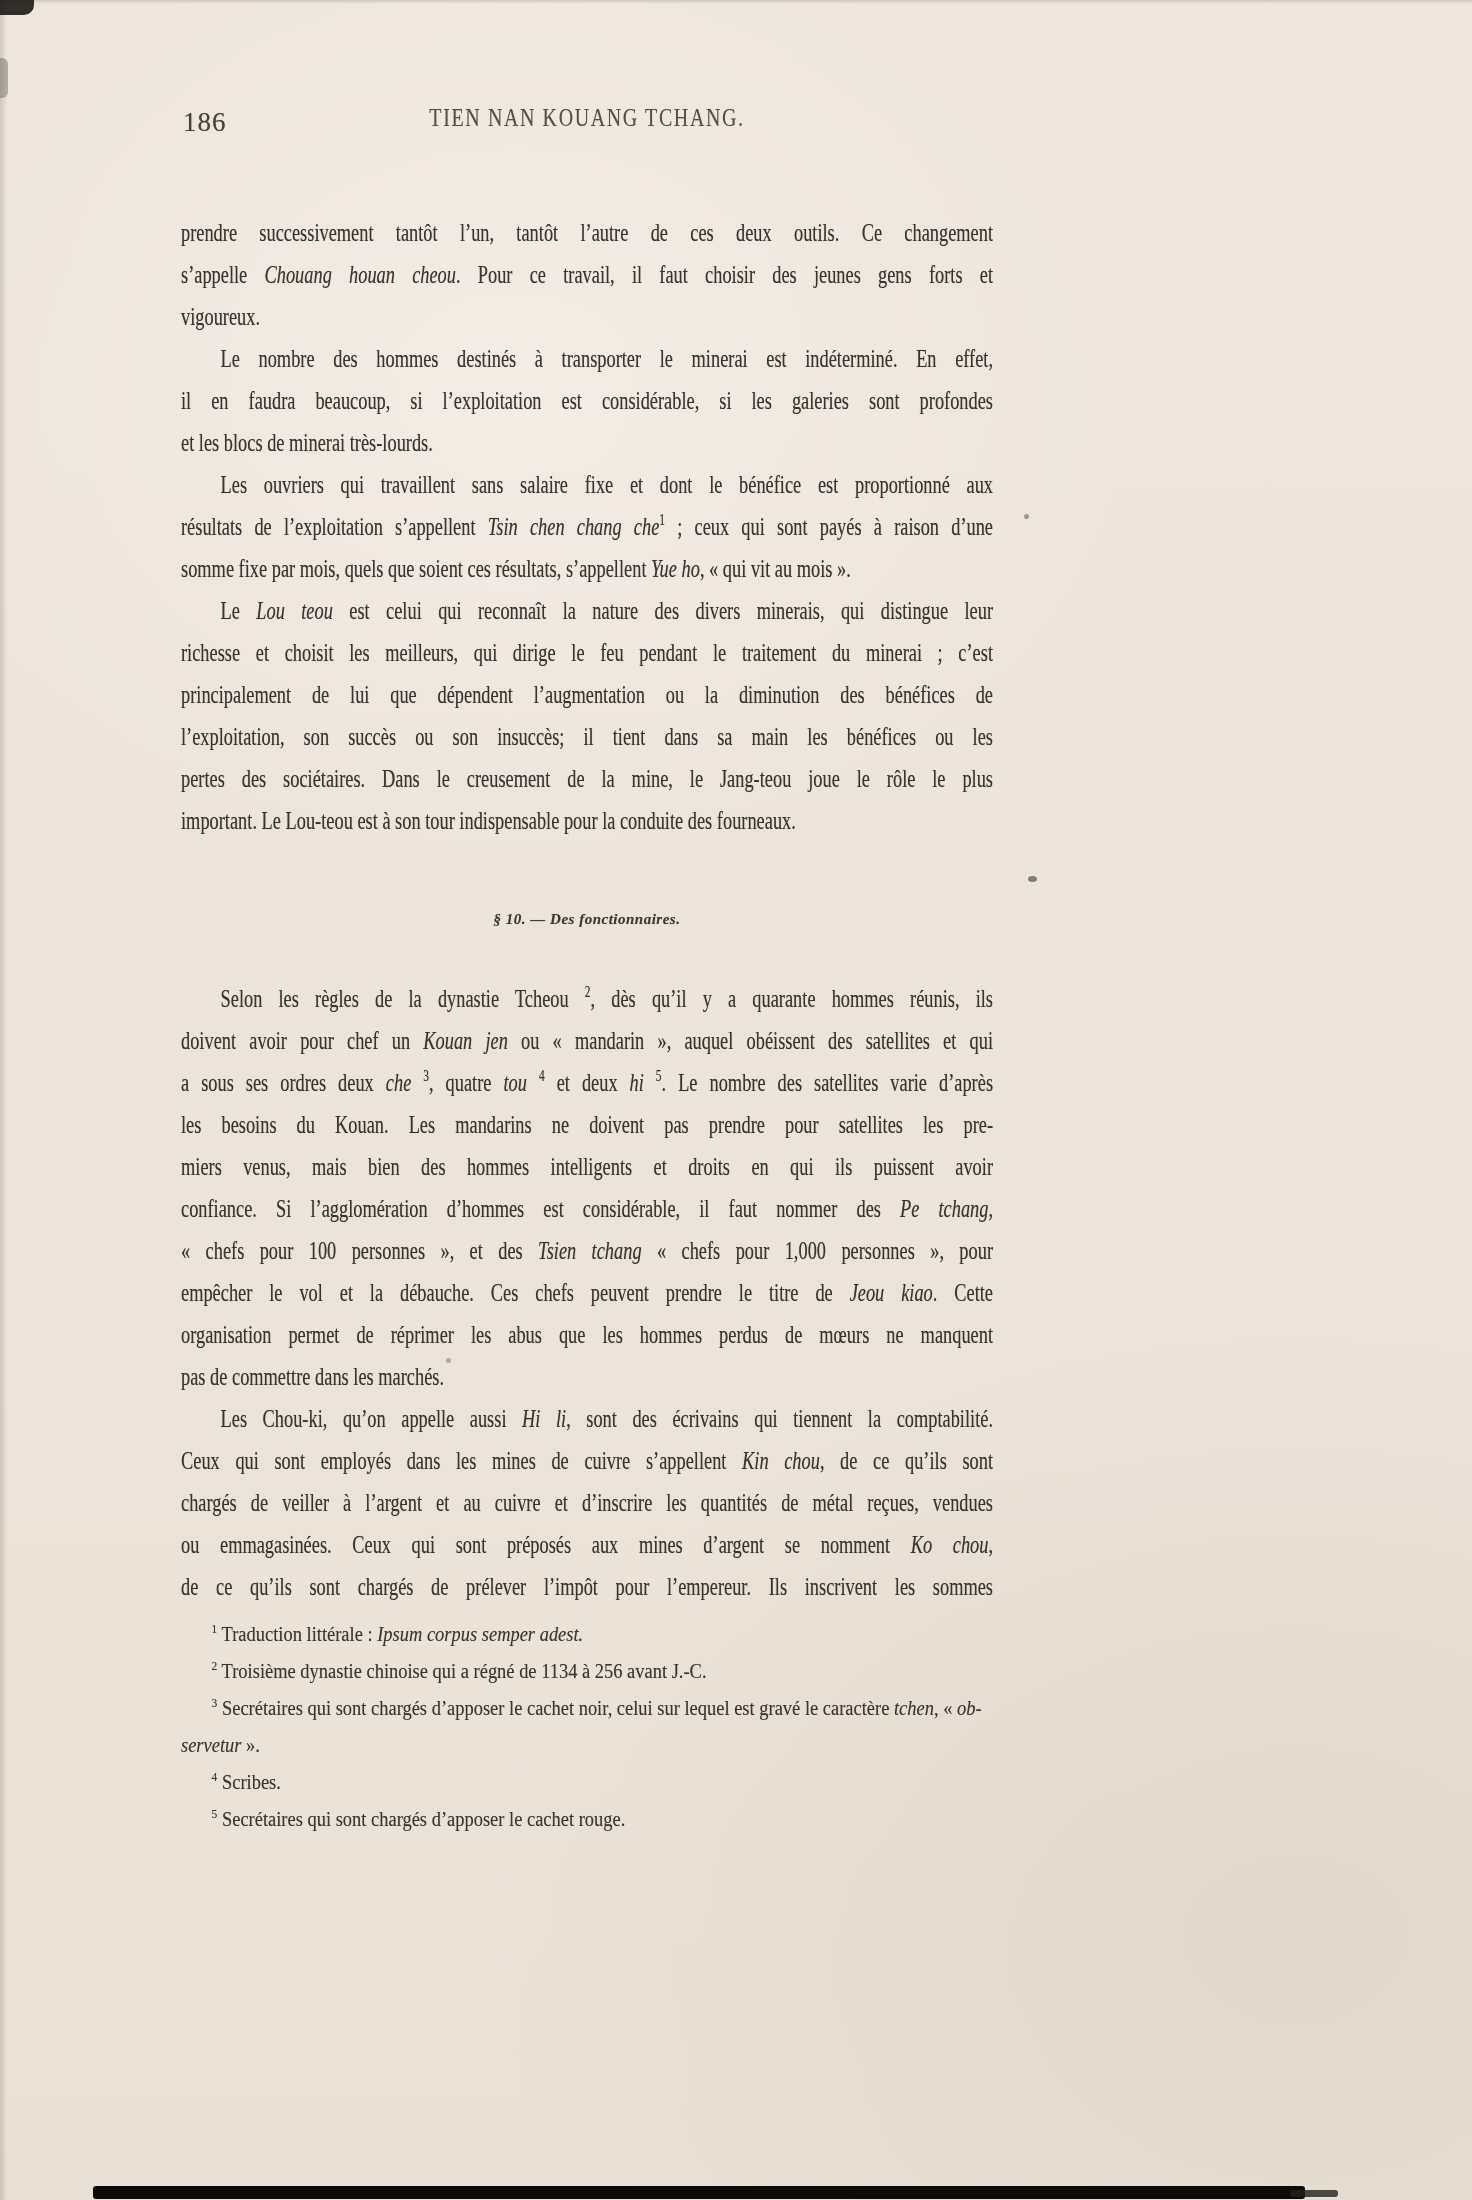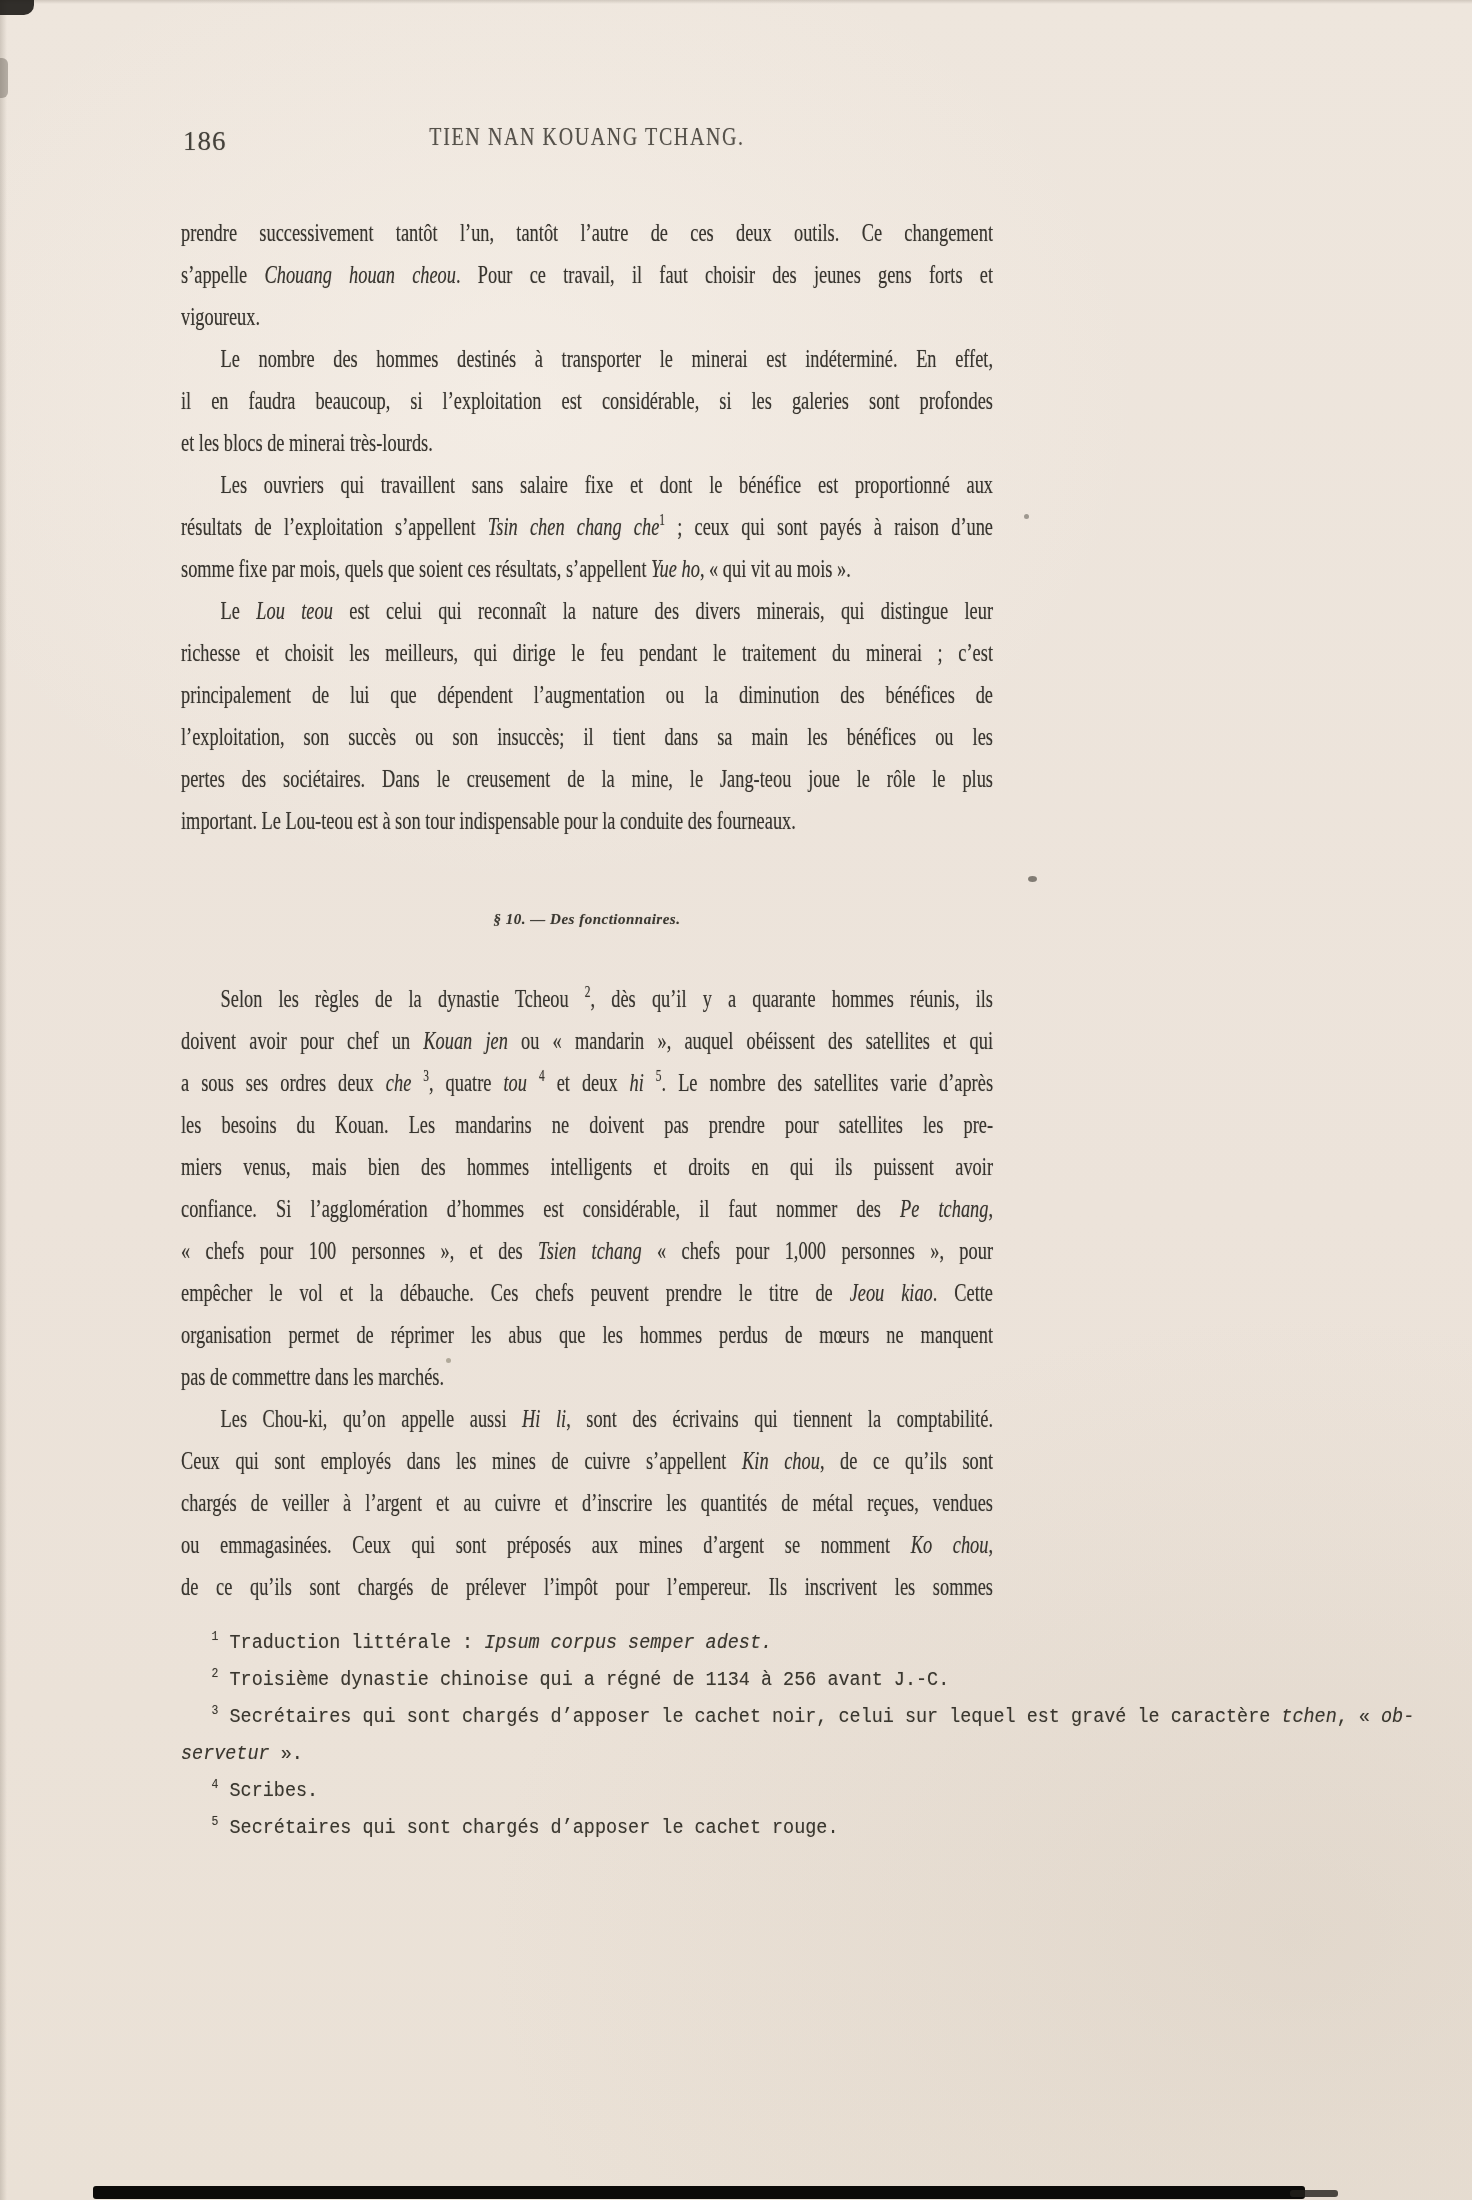--- a/index.html
+++ b/index.html
@@ -9,21 +9,21 @@
     background:
       radial-gradient(900px 700px at 35% 18%, rgba(248,242,235,.55), rgba(248,242,235,0) 70%),
       radial-gradient(1300px 1000px at 88% 88%, rgba(203,191,176,.28), rgba(203,191,176,0) 62%),
       linear-gradient(180deg, #eee6dd 0%, #ece3da 55%, #eae1d6 100%);
   }
   .edge-left { position:absolute; left:0; top:0; width:7px; height:2200px;
     background:linear-gradient(90deg, rgba(150,140,128,.35), rgba(150,140,128,0)); }
   .edge-top { position:absolute; left:0; top:0; width:1472px; height:4px;
     background:linear-gradient(180deg, rgba(140,130,118,.30), rgba(140,130,118,0)); }
 
-  .header { position:absolute; top:123px; left:181px; width:812px; height:44px; }
+  .header { position:absolute; top:104px; left:181px; width:812px; height:44px; }
   .pagenum { position:absolute; left:2px; top:3px; font-size:27px; letter-spacing:1px; color:#45423b;
     text-shadow:0 0 1px rgba(69,66,59,.4); }
   .runtitle { position:absolute; left:0; right:0; top:0; text-align:center; font-size:25px;
     letter-spacing:2px; color:#55514a; transform:scaleX(.8); text-shadow:0 0 1px rgba(85,81,74,.35); }
 
   .text-col { position:absolute; left:181px; top:212px; width:812px; color:#38352f; }
   .para { margin:0; }
   .jline {
     width:1150px; height:42px; font-size:26px; line-height:42px;
     transform:scaleX(0.7061); transform-origin:0 0;
@@ -31,21 +31,21 @@
     text-shadow:0 0 1px rgba(56,53,47,.42);
   }
   .jline.pl { text-align-last:left; }
   .jline.ind { text-indent:56px; }
   sup { font-size:.62em; vertical-align:super; line-height:0; }
 
   .sect { margin:56px 0 38px 0; height:42px; line-height:42px; text-align:center;
     font-size:15px; font-style:italic; font-weight:bold; letter-spacing:.5px; color:#3b3831;
     text-shadow:0 0 1px rgba(59,56,49,.35); }
 
-  .footnotes { margin-top:16px;font-family:Liberation Mono, monospace; }
+  .footnotes { margin-top:8px; }
   .footnote { margin:0; }
   .fline { font-size:20.5px; line-height:37px; white-space:nowrap;
     transform:scaleX(.9); transform-origin:0 0; color:#3a372f;
     text-shadow:0 0 .8px rgba(58,55,47,.38); }
   .fline.first { text-indent:34px; }
 
   .mark-tl { position:absolute; left:0; top:0; width:34px; height:15px; background:#1c1a16;
     border-radius:0 0 10px 0; opacity:.9; }
   .mark-tl2 { position:absolute; left:0; top:58px; width:8px; height:40px; background:#6a645a;
     opacity:.45; border-radius:0 6px 6px 0; }

